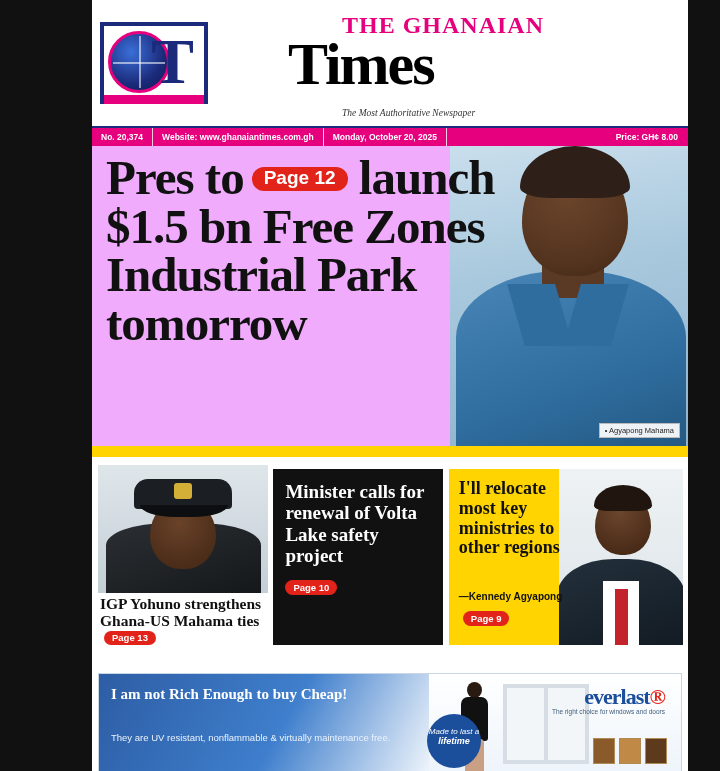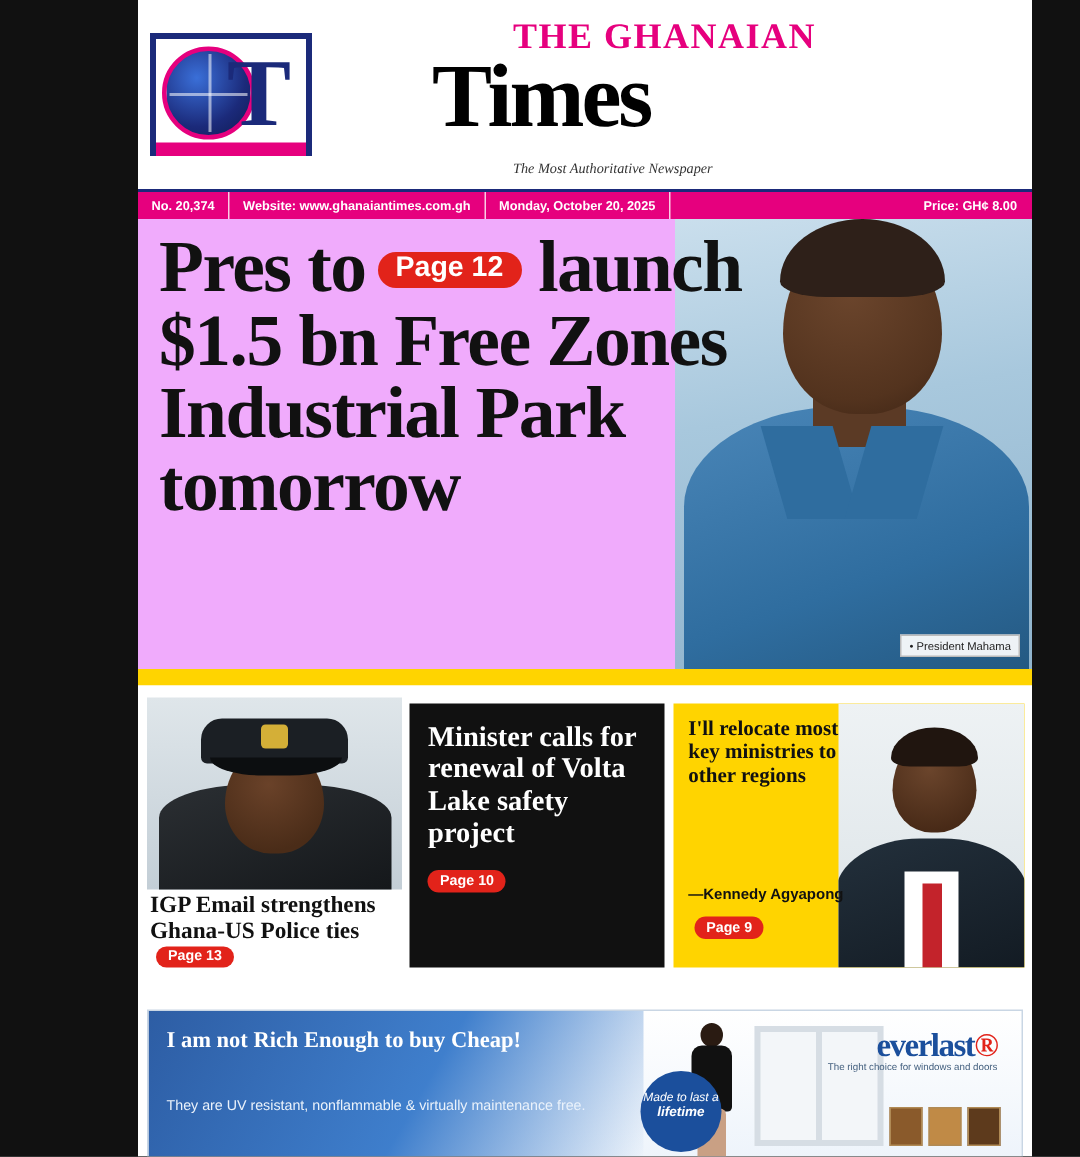--- a/index.html
+++ b/index.html
@@ -310,21 +310,21 @@
     width: 234px; height: 176px;
     background: #ffd400;
     overflow: hidden;
   }
   .ken-text {
     position: absolute;
     left: 10px; top: 10px;
     width: 110px;
     font-family: "Liberation Serif", serif;
     font-weight: bold;
-    font-size: 14px;
+    font-size: 18px;
     line-height: 1.1;
     color: #111;
   }
   .ken-attrib {
     position: absolute;
     left: 10px; top: 122px;
     font-size: 10px;
     font-weight: bold;
     color: #111;
     font-family: "Liberation Sans", sans-serif;
@@ -513,37 +513,37 @@
         <span class="neck"></span>
         <span class="collar-l"></span>
         <span class="collar-r"></span>
         <span class="head"></span>
         <span class="hair"></span>
       </div>
       <div class="headline">
         <span>Pres to</span><span class="page-pill">Page 12</span>
         <span>launch $1.5 bn Free Zones Industrial Park tomorrow</span>
       </div>
-      <div class="caption">• President Mahama</div>
+      <div class="caption">• Agyapong Mahama</div>
     </div>
 
     <div class="yellow-rule"></div>
 
     <div class="strip">
 
       <div class="col col-igp">
         <div class="igp-photo">
           <span class="uni"></span>
           <span class="face"></span>
           <span class="cap"></span>
           <span class="peak"></span>
           <span class="badge"></span>
         </div>
         <div class="igp-text">
-          <span>IGP Email strengthens Ghana-US Police ties</span><span class="pill-small">Page 13</span>
+          <span>IGP Yohuno strengthens Ghana-US Mahama ties</span><span class="pill-small">Page 13</span>
         </div>
       </div>
 
       <div class="col col-min">
         <div class="min-box">
           <div class="t">Minister calls for renewal of Volta Lake safety project</div>
           <span class="pill-small">Page 10</span>
         </div>
       </div>
 

